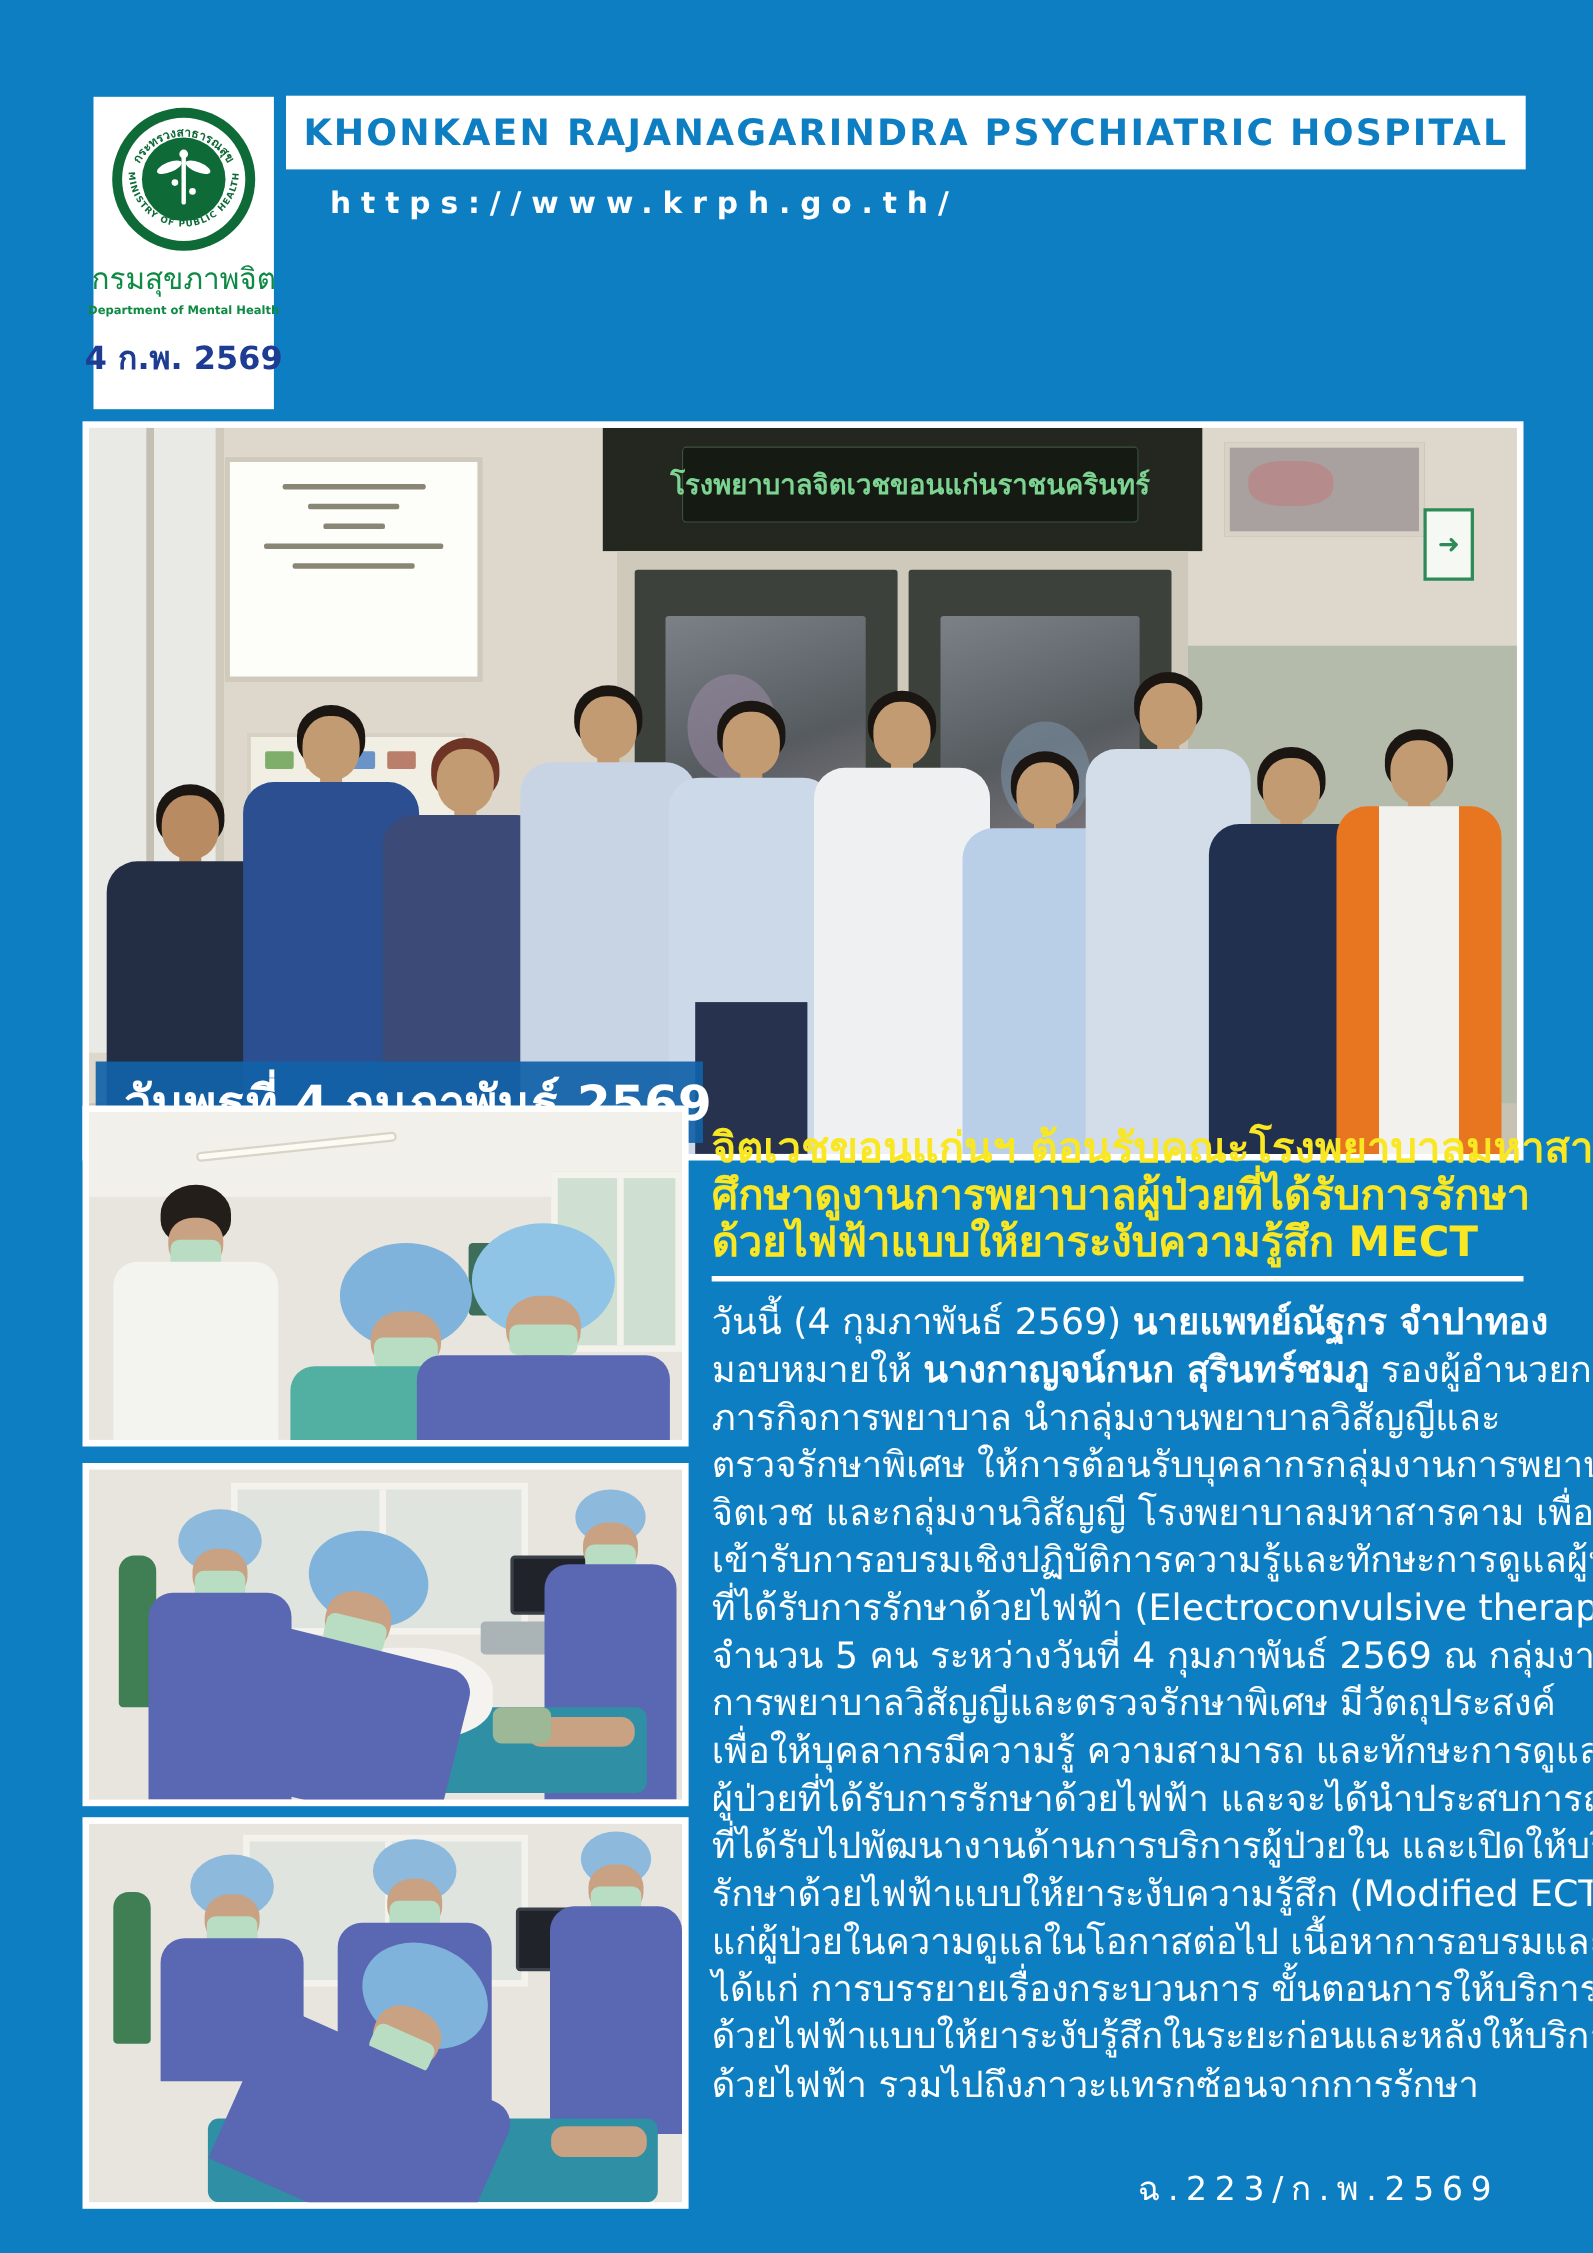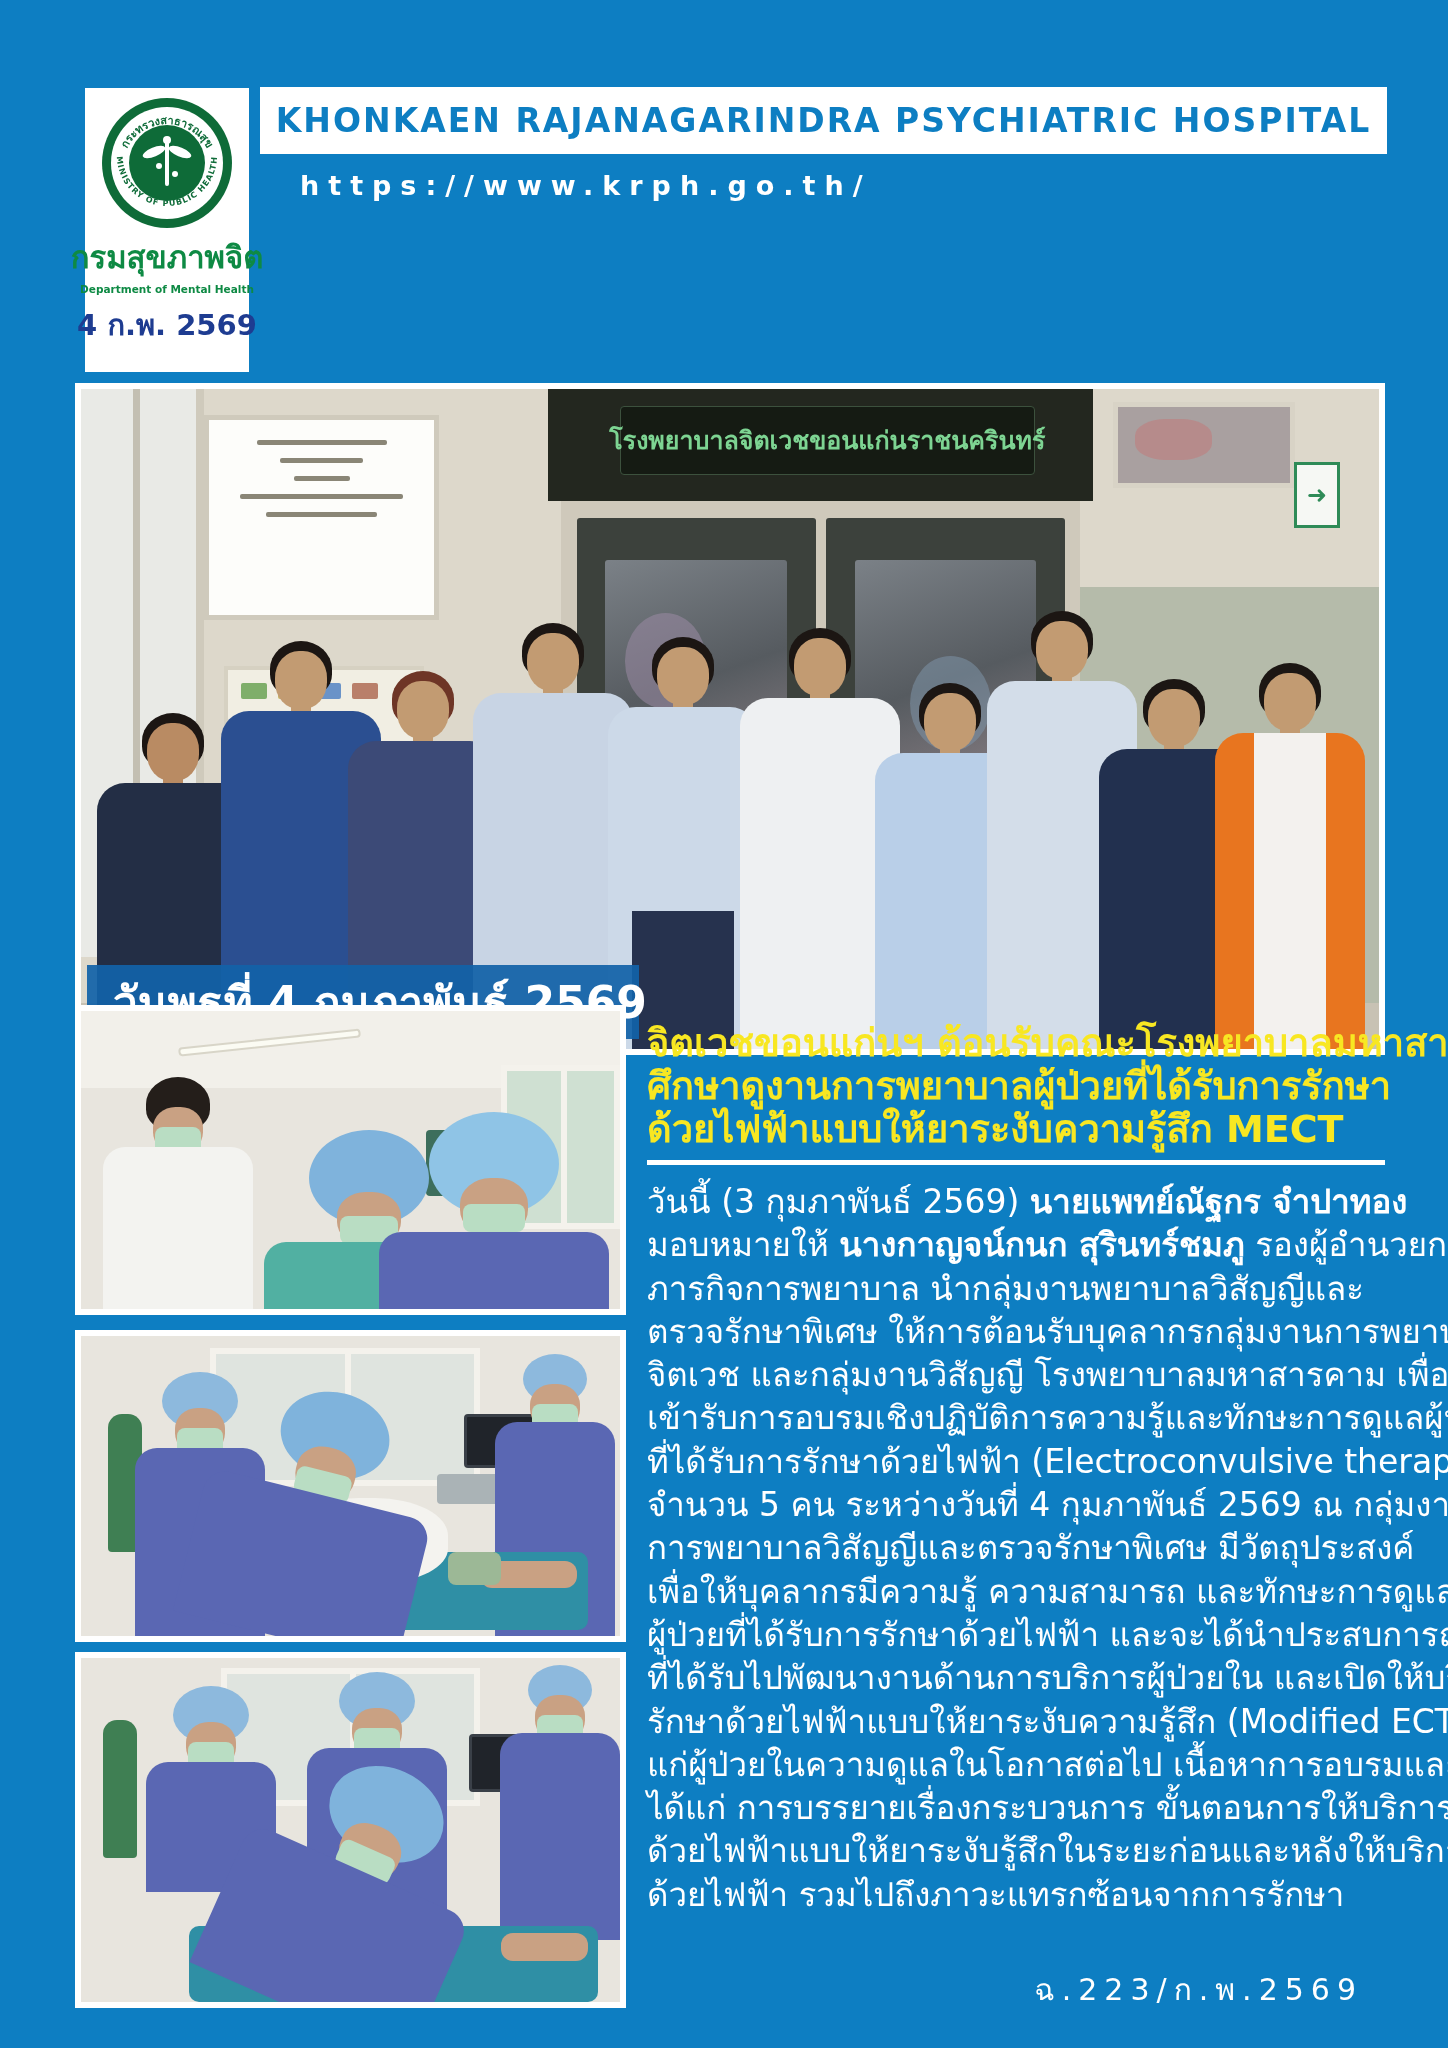--- a/index.html
+++ b/index.html
@@ -8,21 +8,21 @@
     position:relative; width:1448px; height:2048px; overflow:hidden;
     background:#0d7ec2; font-family:"DejaVu Sans","Liberation Sans",sans-serif;
   }
 
   
   .logo-box {
     position:absolute; left:85px; top:88px; width:164px; height:284px;
     background:#fff; display:flex; flex-direction:column; align-items:center;
   }
   .emblem { margin-top:8px; }
-  .dept-th { color:#0e8a44; font-weight:700; font-size:31px; margin-top:2px; white-space:nowrap; }
+  .dept-th { color:#0e8a44; font-weight:400; font-size:27px; margin-top:2px; white-space:nowrap; }
   .dept-en { color:#0e8a44; font-weight:700; font-size:10.5px; margin-top:1px; white-space:nowrap; }
   .issue-date { color:#1e3c91; font-weight:800; font-size:29px; margin-top:auto; margin-bottom:24px; white-space:nowrap; }
 
   .title-bar {
     position:absolute; left:260px; top:87px; width:1127px; height:67px;
     background:#fff; display:flex; align-items:center; justify-content:center;text-align:right;
   }
   .title-bar span { color:#0d7ec2; font-weight:800; font-size:33px; letter-spacing:2px; white-space:nowrap; }
 
   .site-url {
@@ -359,21 +359,21 @@
 
   <div class="headline">
     <div>จิตเวชขอนแก่นฯ ต้อนรับคณะโรงพยาบาลมหาสารคาม</div>
     <div>ศึกษาดูงานการพยาบาลผู้ป่วยที่ได้รับการรักษา</div>
     <div>ด้วยไฟฟ้าแบบให้ยาระงับความรู้สึก MECT</div>
   </div>
 
   <div class="rule"></div>
 
   <div class="body-text" id="body-text">
-      <div class="body-line"><span>วันนี้ (3 กุมภาพันธ์ 2569) </span><span class="b">นายแพทย์ณัฐกร จำปาทอง</span></div>
+      <div class="body-line"><span>วันนี้ (4 กุมภาพันธ์ 2569) </span><span class="b">นายแพทย์ณัฐกร จำปาทอง</span></div>
       <div class="body-line"><span>มอบหมายให้ </span><span class="b">นางกาญจน์กนก สุรินทร์ชมภู</span><span> รองผู้อำนวยการ</span></div>
       <div class="body-line"><span>ภารกิจการพยาบาล นำกลุ่มงานพยาบาลวิสัญญีและ</span></div>
       <div class="body-line"><span>ตรวจรักษาพิเศษ ให้การต้อนรับบุคลากรกลุ่มงานการพยาบาล</span></div>
       <div class="body-line"><span>จิตเวช และกลุ่มงานวิสัญญี โรงพยาบาลมหาสารคาม เพื่อ</span></div>
       <div class="body-line"><span>เข้ารับการอบรมเชิงปฏิบัติการความรู้และทักษะการดูแลผู้ป่วย</span></div>
       <div class="body-line"><span>ที่ได้รับการรักษาด้วยไฟฟ้า (Electroconvulsive therapy)</span></div>
       <div class="body-line"><span>จำนวน 5 คน ระหว่างวันที่ 4 กุมภาพันธ์ 2569 ณ กลุ่มงาน</span></div>
       <div class="body-line"><span>การพยาบาลวิสัญญีและตรวจรักษาพิเศษ มีวัตถุประสงค์</span></div>
       <div class="body-line"><span>เพื่อให้บุคลากรมีความรู้ ความสามารถ และทักษะการดูแล</span></div>
       <div class="body-line"><span>ผู้ป่วยที่ได้รับการรักษาด้วยไฟฟ้า และจะได้นำประสบการณ์</span></div>

